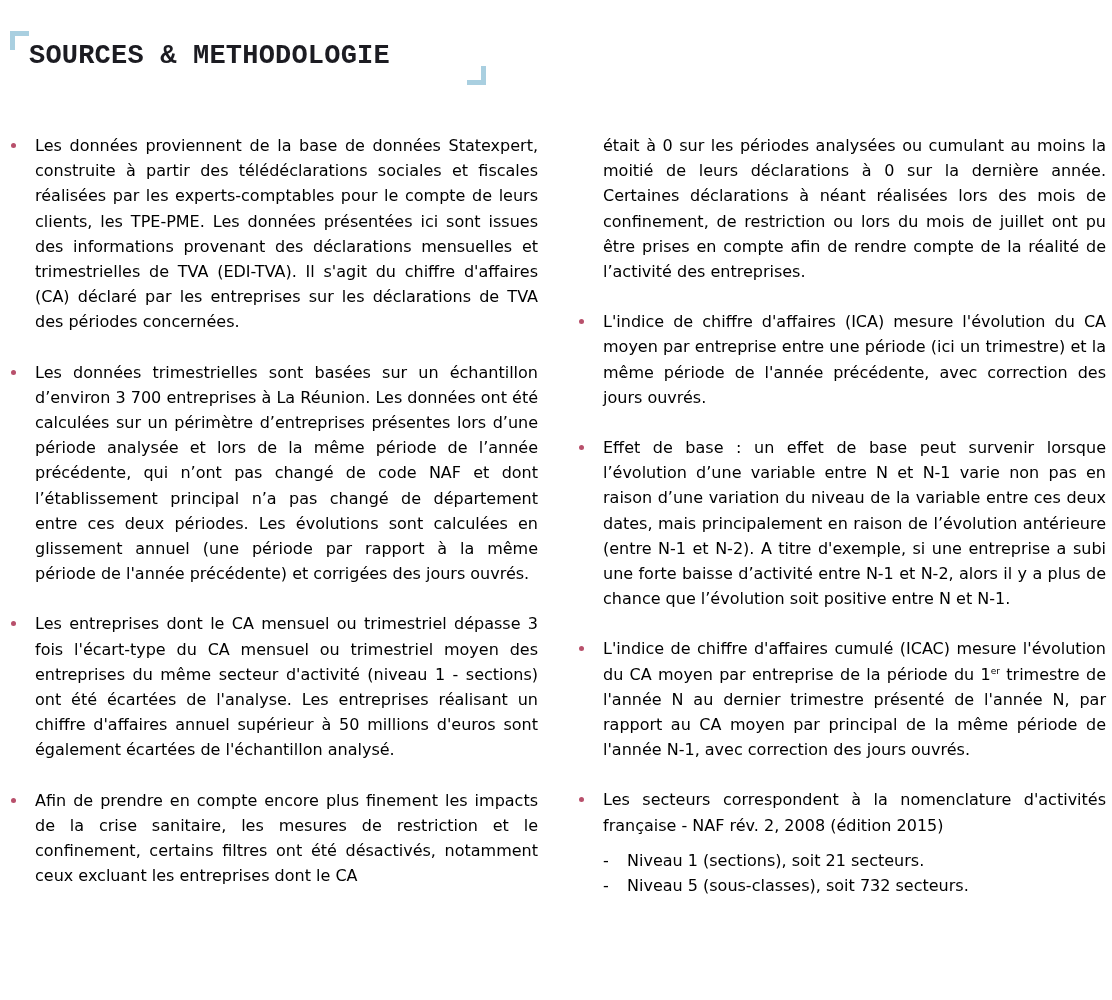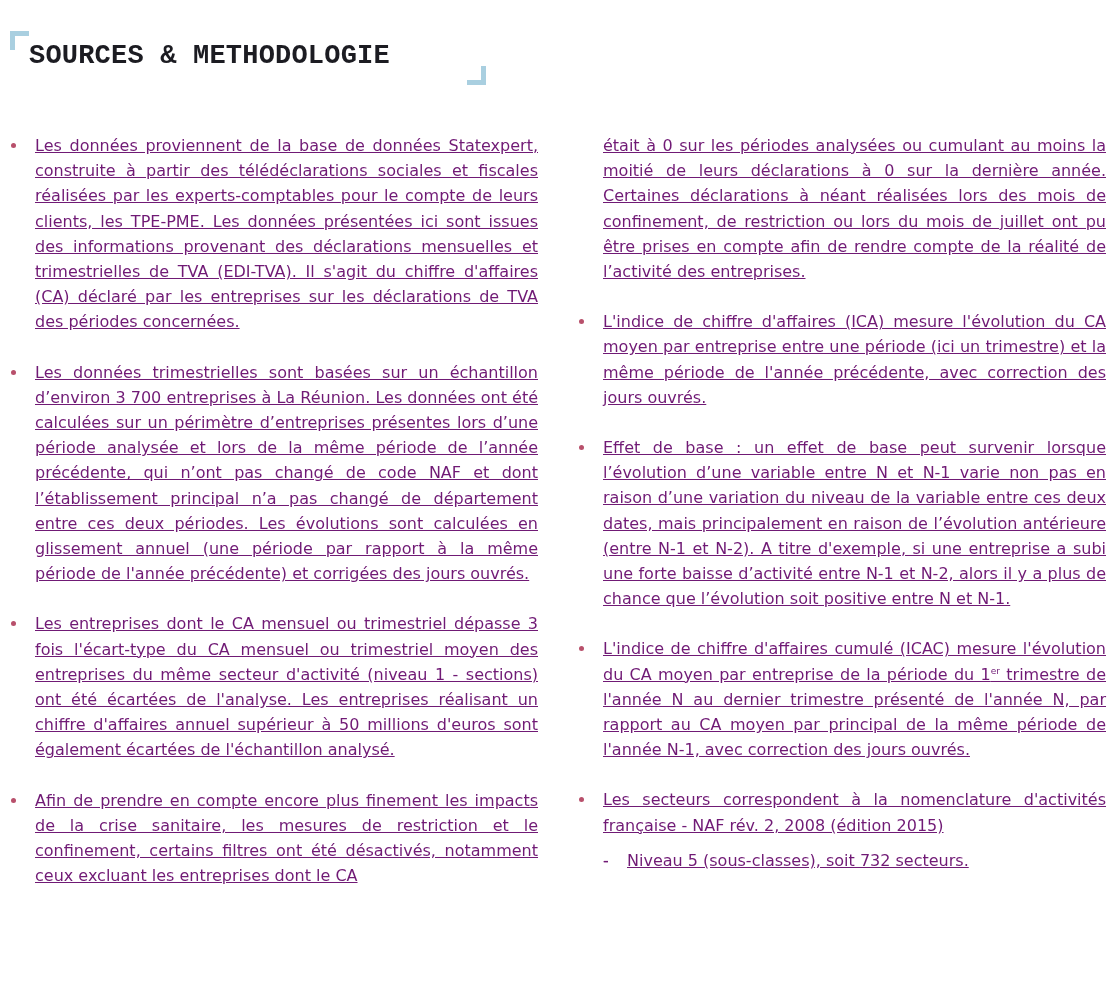--- a/index.html
+++ b/index.html
@@ -55,22 +55,21 @@
       list-style: none;
       margin: 0; padding: 0;
     }
     ul.bullets > li {
       position: relative;
       padding-left: 27px;
       font-size: 16px;
       line-height: 25.2px;
       text-align: justify;
       margin-bottom: 25px;
-      color: #701a75;
-      text-decoration: underline;
+      color: #000000;
     }
     ul.bullets > li .dot {
       position: absolute;
       left: 3px;
       top: 10px;
       width: 5px;
       height: 5px;
       border-radius: 50%;
       background: #b8506b;
     }
@@ -141,20 +140,21 @@
     <li>
       <span class="dot" style="background: rgb(184, 80, 107);"></span>
       <span class="txt"><span>L'indice de chiffre d'affaires cumulé (ICAC) mesure l'évolution du CA moyen par entreprise de la période du 1</span><sup class="ord">er</sup><span> trimestre de l'année N au dernier trimestre présenté de l'année N, par rapport au CA moyen par principal de la même période de l'année N-1, avec correction des jours ouvrés.</span></span>
     </li>
     <li style="margin-bottom:8px;">
       <span class="dot" style="background: rgb(184, 80, 107);"></span>
       <span class="txt">Les secteurs correspondent à la nomenclature d'activités française - NAF rév. 2, 2008 (édition 2015)</span>
       <ul class="sublist">
         <li>
           <span class="dash">-</span>
+          <span>Niveau 1 (sections), soit 21 secteurs.</span>
         </li>
         <li>
           <span class="dash">-</span>
           <span>Niveau 5 (sous-classes), soit 732 secteurs.</span>
         </li>
       </ul>
     </li>
   </ul>
 </div>
 

